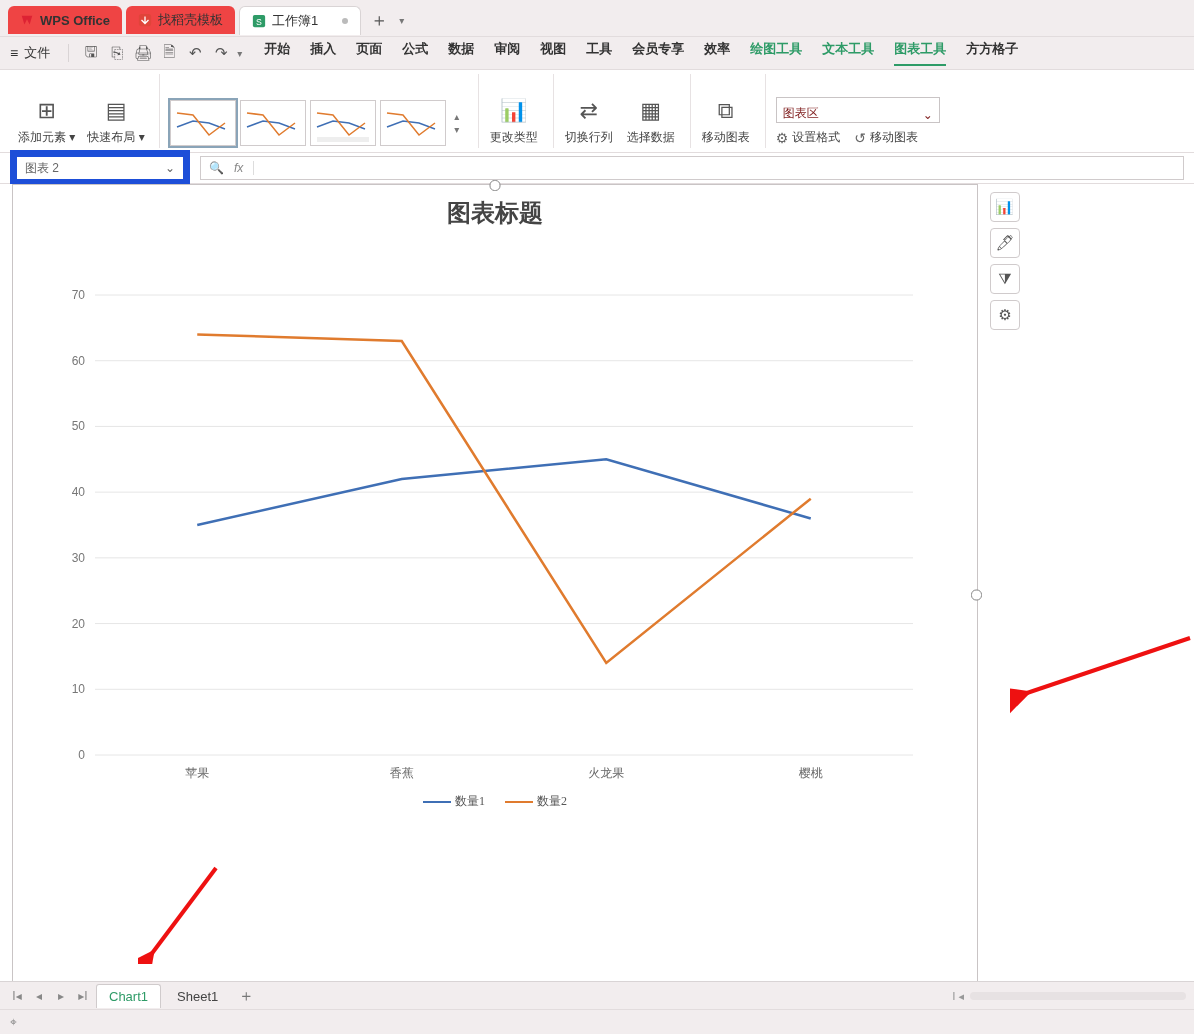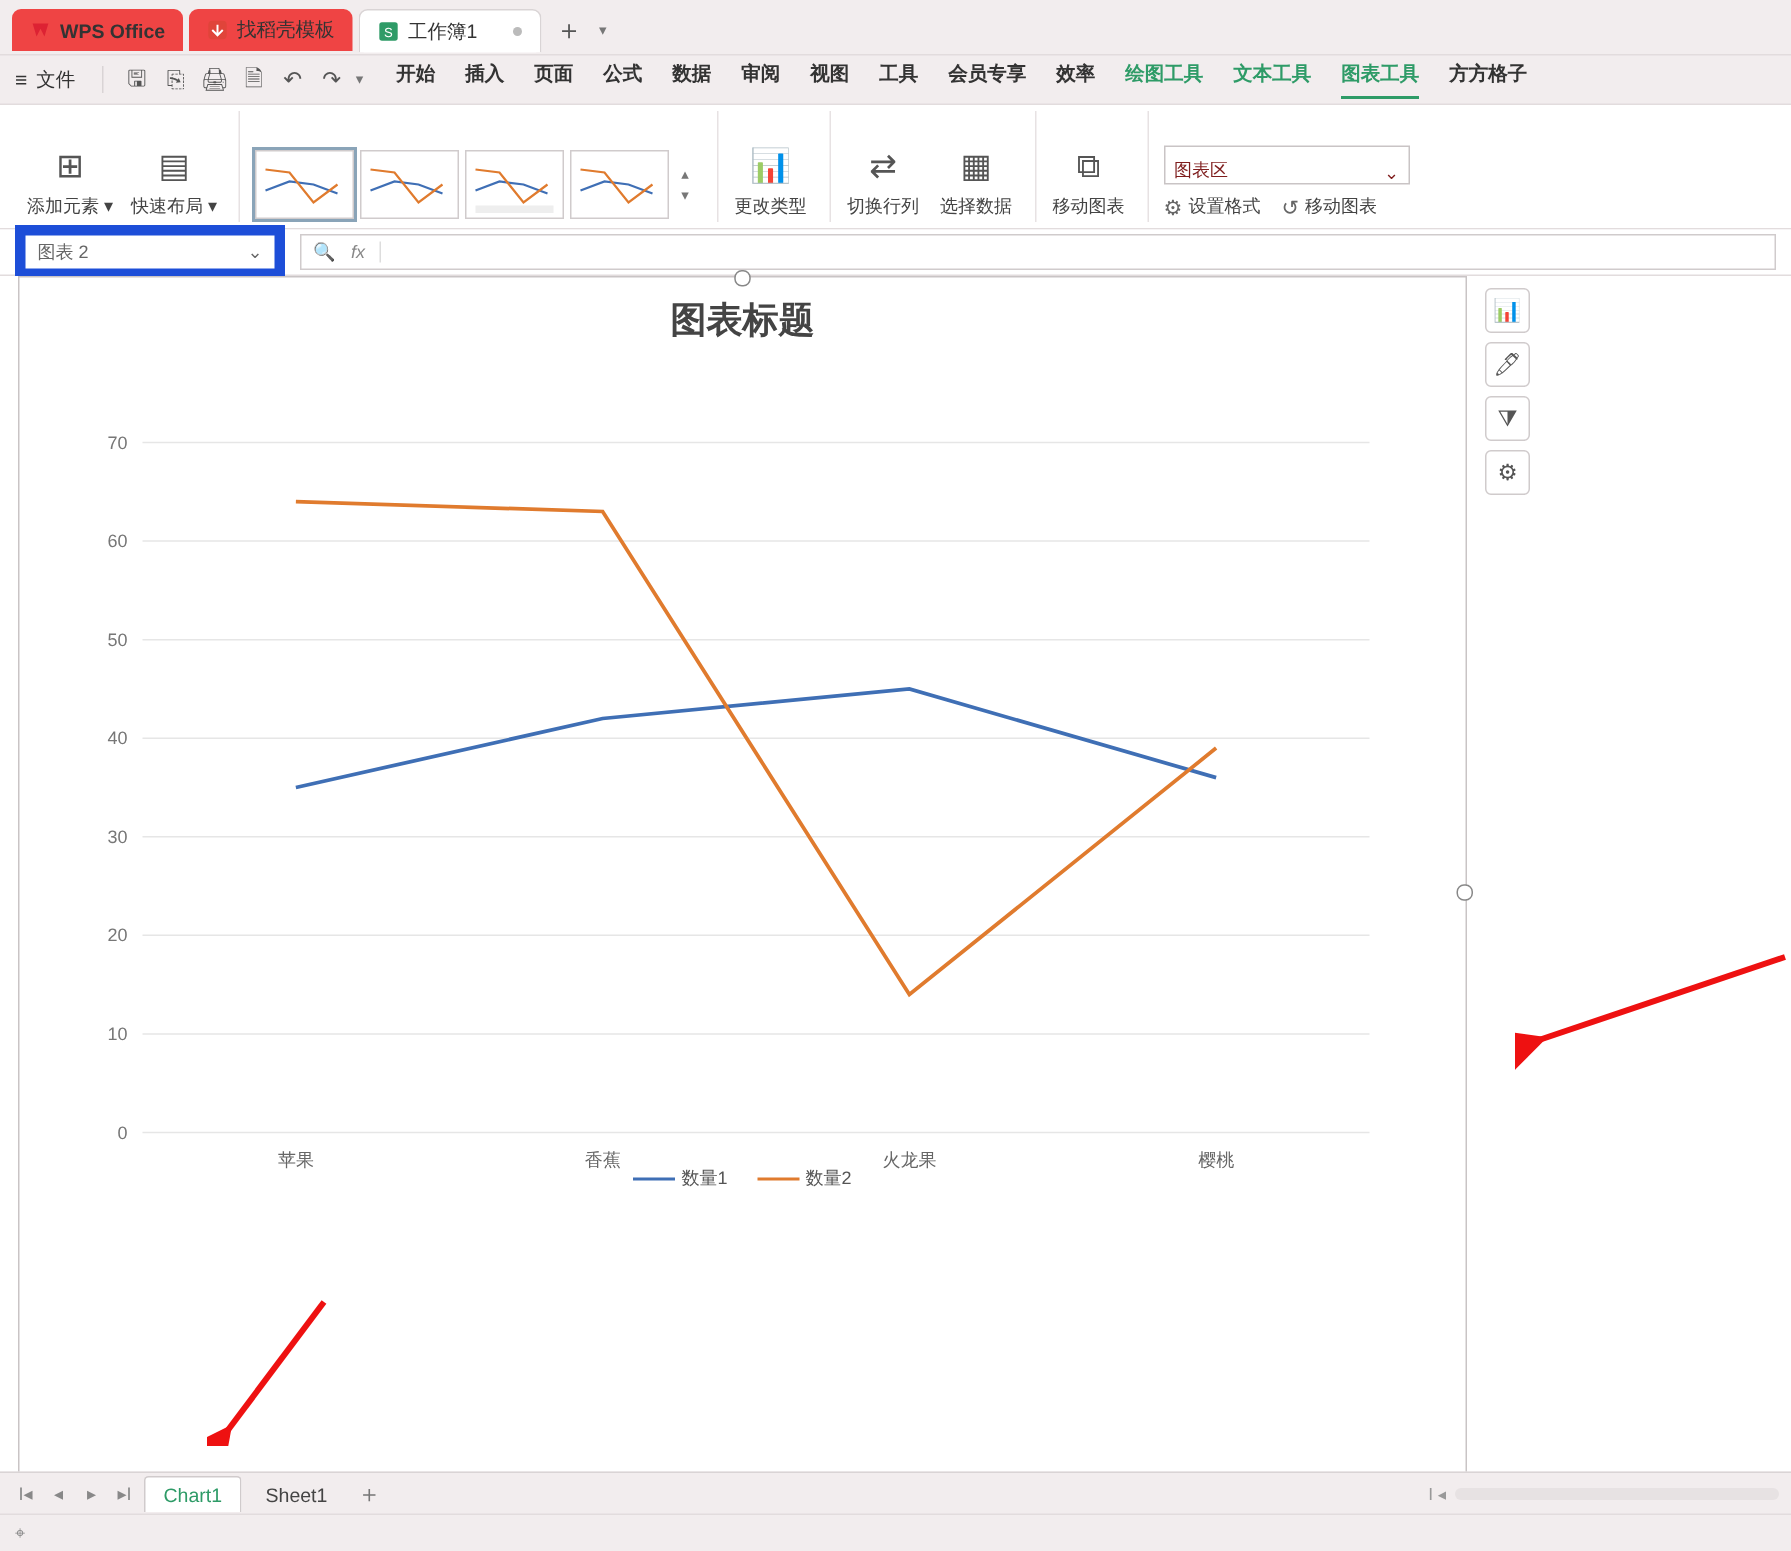--- a/index.html
+++ b/index.html
@@ -43,21 +43,21 @@
   .fxbox .fx { font-style:italic; }
 
   .canvas { position:relative; height:820px; background:#fff; }
   .chartframe { position:absolute; left:12px; top:0; width:964px; height:820px; border:1px solid #c9c4c5; }
   .chartframe .handle { position:absolute; width:9px; height:9px; border:1px solid #888; background:#fff; border-radius:5px; }
   .handle.top { left:50%; top:-5px; transform:translateX(-50%);}
   .handle.bottom { left:50%; bottom:-5px; transform:translateX(-50%);}
   .handle.right { right:-5px; top:50%; transform:translateY(-50%);}
   .chart-title { text-align:center; font-size:24px; font-weight:600; color:#444; padding-top:12px; }
   .plot { position:absolute; left:40px; top:90px; width:880px; height:510px; }
-  .legend { position:absolute; left:0; right:0; top:592px; display:flex; justify-content:center; gap:20px; font-size:12px; color:#555; }
+  .legend { position:absolute; left:0; right:0; top:608px; display:flex; justify-content:center; gap:20px; font-size:12px; color:#555;font-family:Liberation Serif, serif; }
   .legend .lg { display:flex; align-items:center; gap:4px; }
   .legend .swatch { width:28px; height:0; border-top:2px solid; }
   .sidebtns { position:absolute; left:990px; top:8px; display:flex; flex-direction:column; gap:6px; }
   .sidebtns .sb { width:28px; height:28px; border:1px solid #d0cbcc; border-radius:4px; background:#fff; display:flex; align-items:center; justify-content:center; color:#555; font-size:15px; cursor:pointer; }
 
   .sheetbar { position:absolute; left:0; right:0; bottom:24px; height:28px; background:#f2edee; border-top:1px solid #d9d4d5; display:flex; align-items:center; font-size:13px; padding:0 8px; gap:4px; }
   .sheetbar .nav { width:18px; text-align:center; color:#888; cursor:pointer; font-size:12px; }
   .sheettab { padding:4px 12px; cursor:pointer; color:#444; }
   .sheettab.active { background:#fff; color:#2e9b67; font-weight:400; border:1px solid #d0cbcc; border-bottom:none; border-radius:3px 3px 0 0; }
   .sheetbar .add { width:24px; text-align:center; color:#777; cursor:pointer; font-size:16px; }

